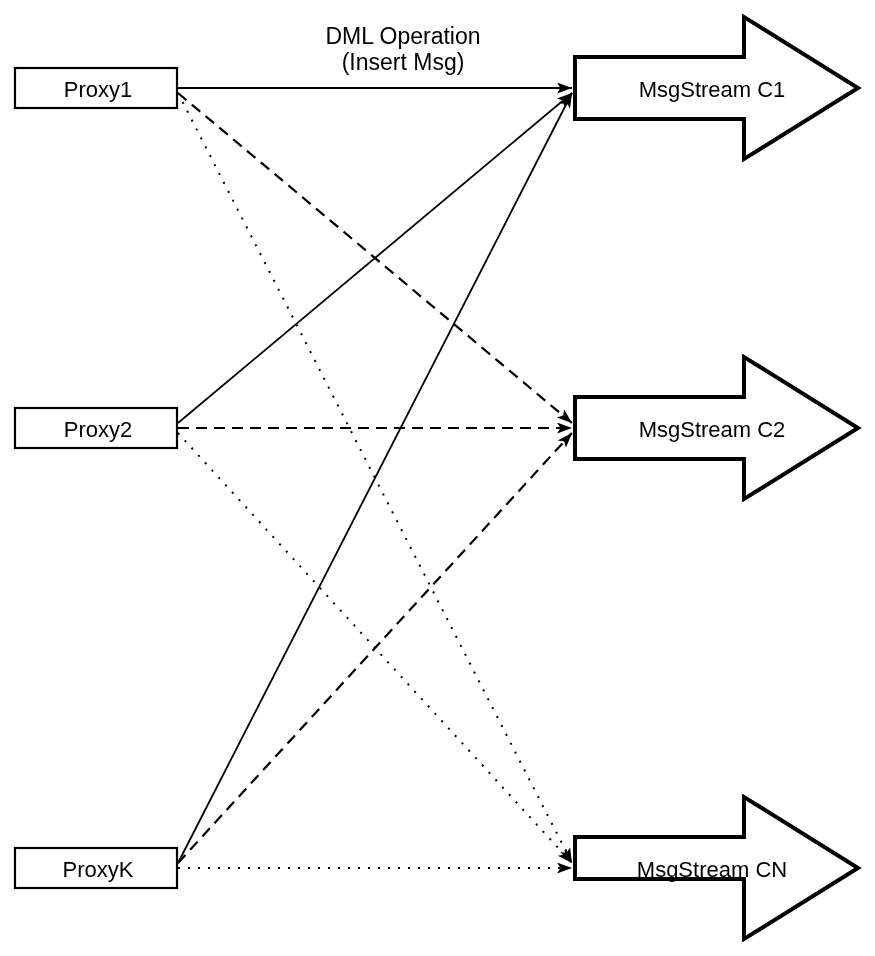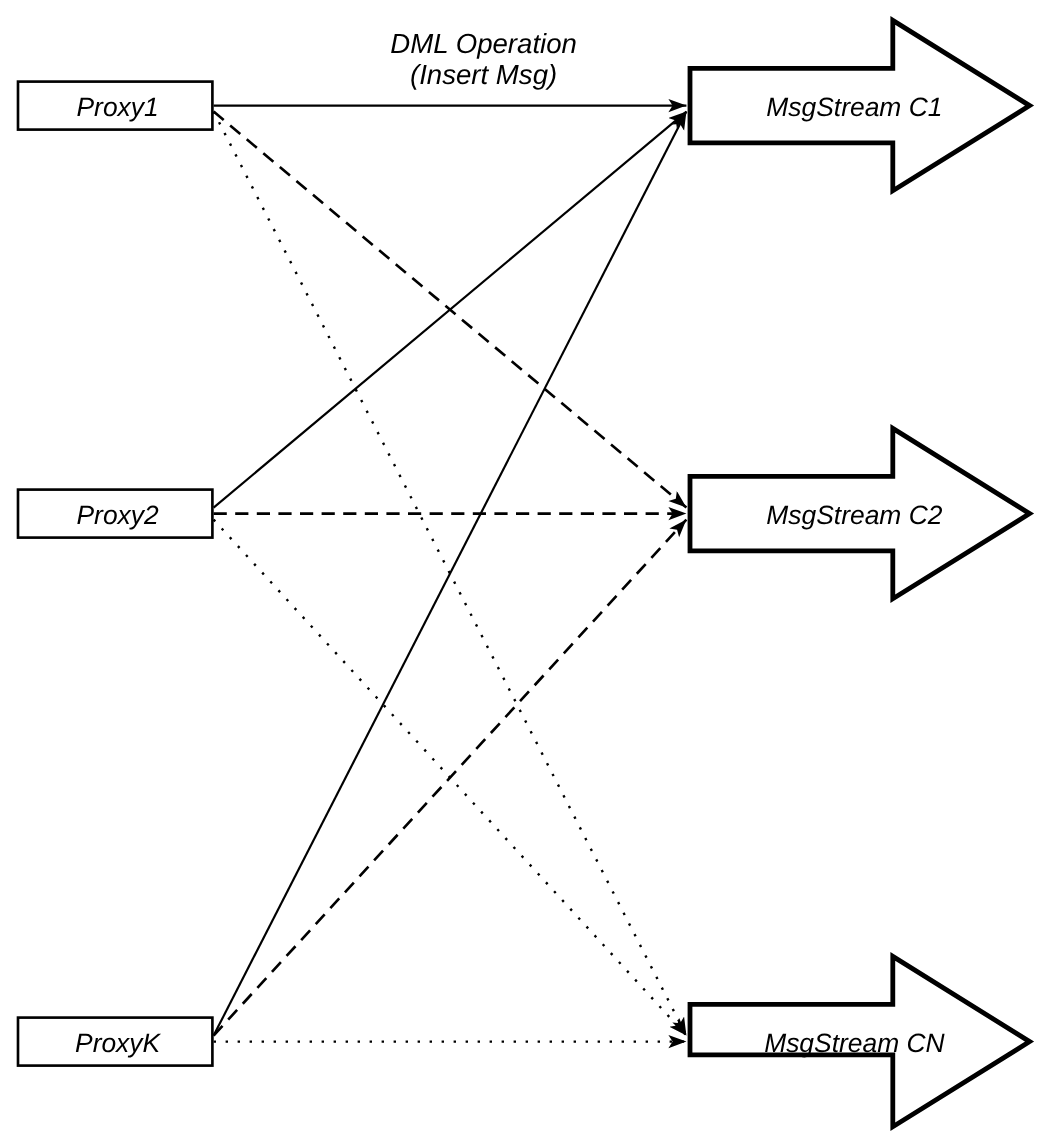--- a/index.html
+++ b/index.html
@@ -5,21 +5,20 @@
   html, body {
     margin: 0;
     padding: 0;
     background: #ffffff;
   }
   #canvas {
     width: 875px;
     height: 956px;
     position: relative;
     background: #ffffff;
-    font-style: italic;
   }
   svg { display: block; }
   text {
     font-family: "Liberation Sans", "DejaVu Sans", sans-serif;
     fill: #000000;
   }
   .title-text { font-size: 23px; }
   .node-label { font-size: 22px; }
   .proxy-box {
     fill: #ffffff;

